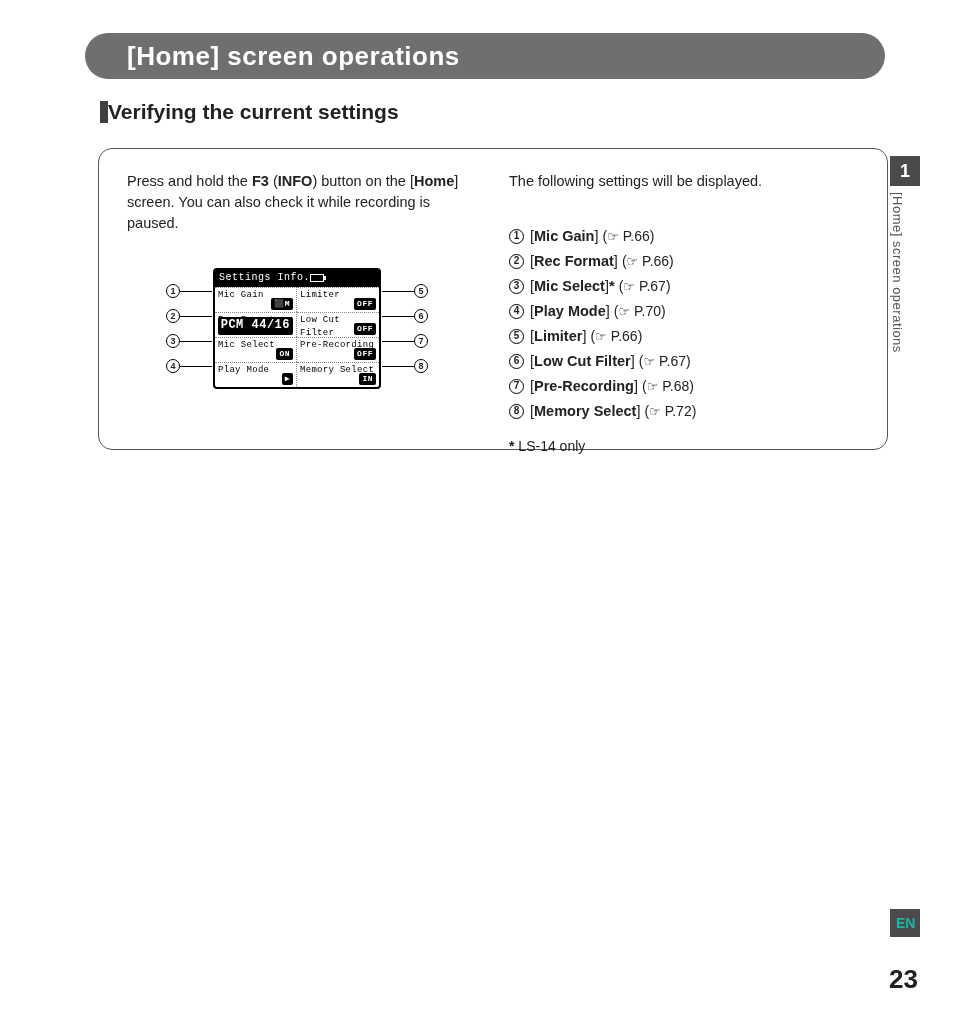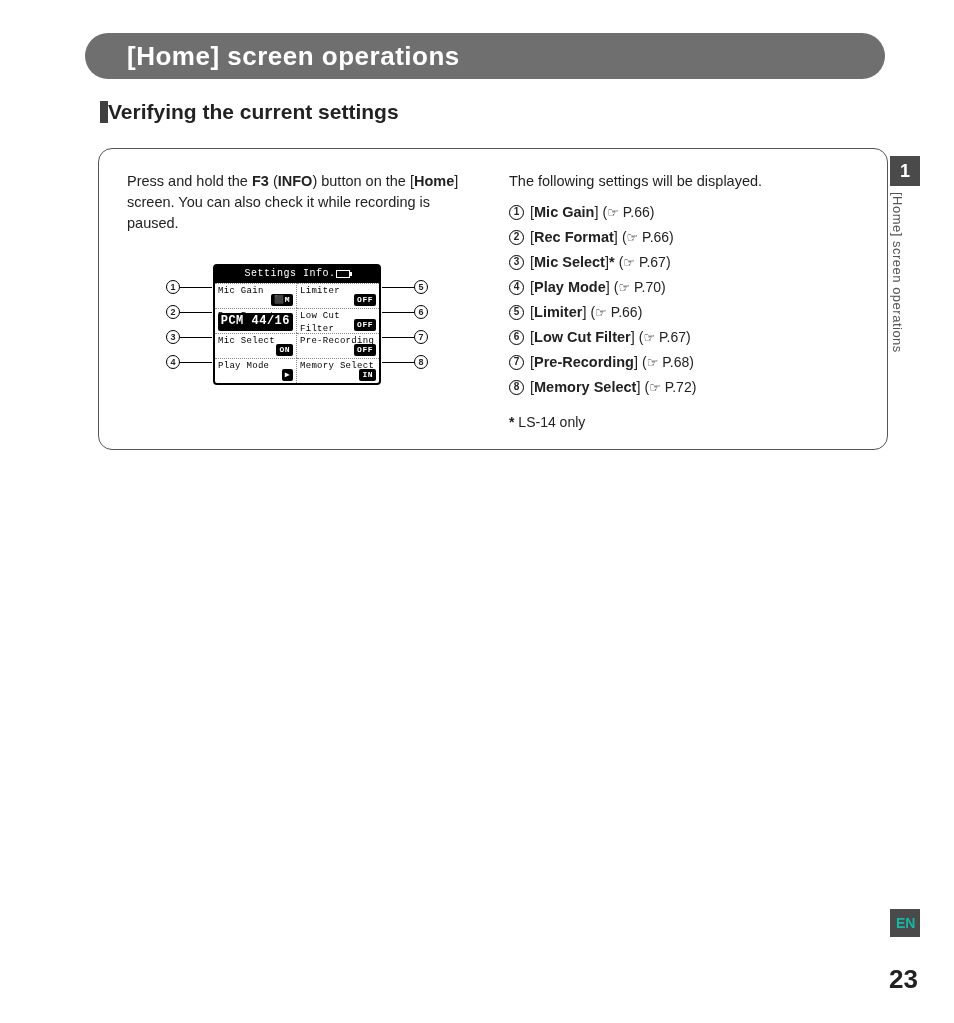--- a/index.html
+++ b/index.html
@@ -63,21 +63,21 @@
   .col-left {
     width: 340px;
     font-size: 14.5px;
     line-height: 1.45;
   }
   .col-right {
     flex: 1;
     font-size: 14.5px;
     line-height: 1.45;
   }
-  .para { margin-bottom: 10px; }
+  .para { margin-bottom: 34px; }
   .bold { font-weight: 700; }
   
   
   .lcd-wrap {
     position: relative;
     width: 250px;
     margin: 30px auto 0 auto;
   }
   .lcd {
     width: 168px;
@@ -87,21 +87,21 @@
     background: #fff;
     font-family: "Courier New", monospace;
     font-size: 10px;
   }
   .lcd-title {
     background: #000;
     color: #fff;
     font-size: 10px;
     padding: 1px 4px;
     display: flex;
-    justify-content: center;
+    justify-content: flex-start;
     align-items: center;
     letter-spacing: 0.5px;
   }
   .battery {
     width: 14px; height: 8px;
     border: 1px solid #fff;
     position: relative;
     display:inline-block;
   }
   .battery::after {

